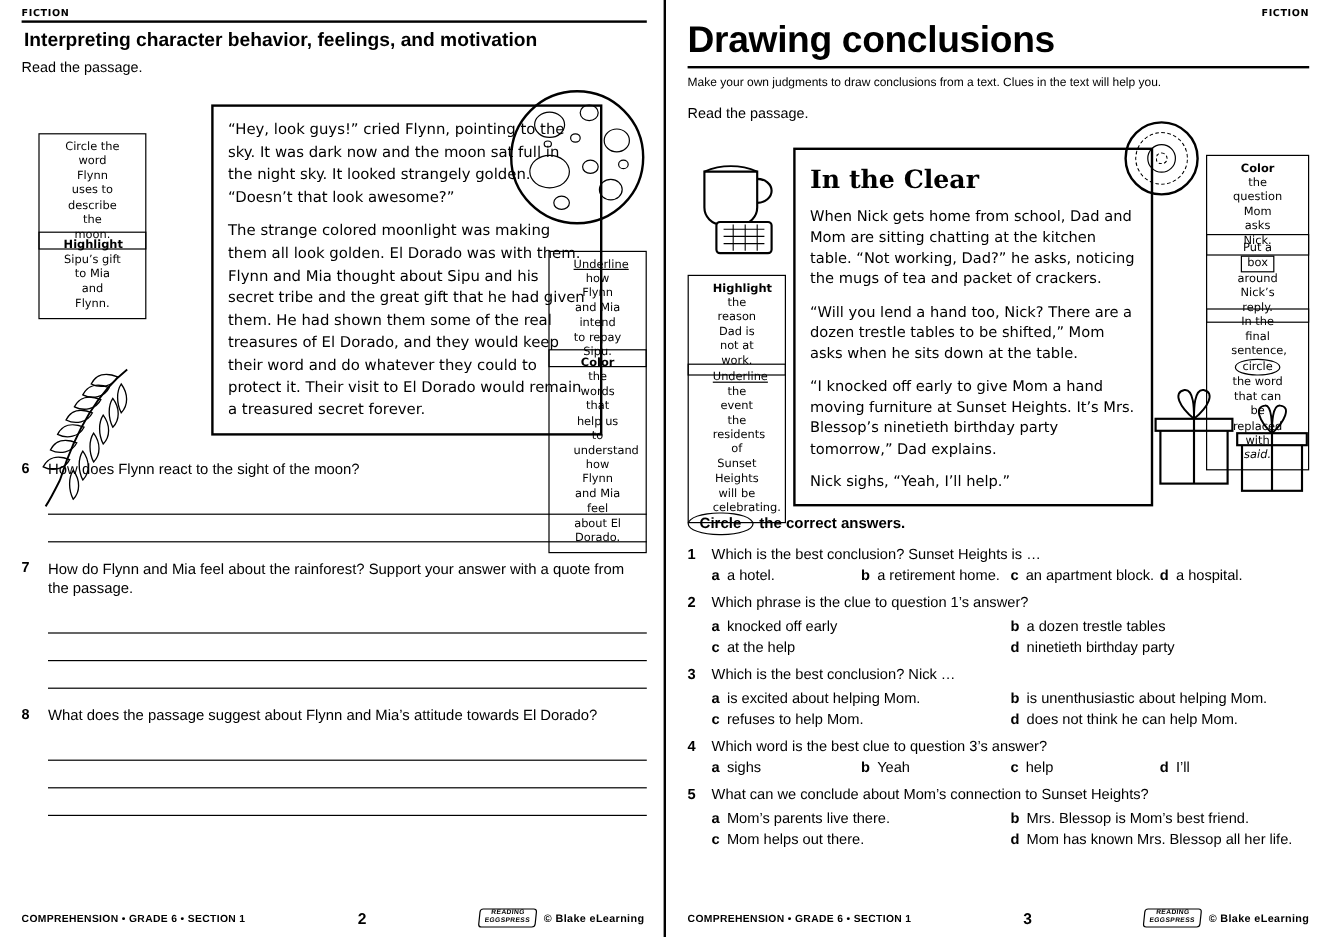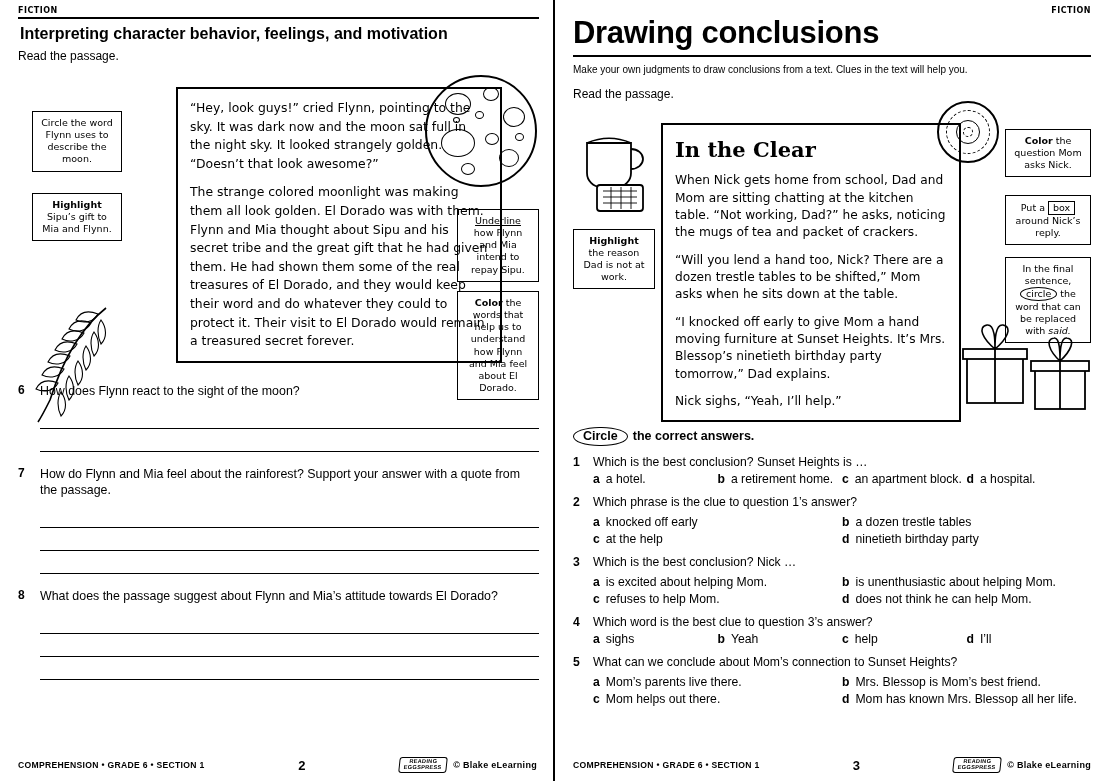--- a/index.html
+++ b/index.html
@@ -43,21 +43,21 @@
     font-family: "DejaVu Sans", sans-serif;
   }
   .passage-box p { margin: 0 0 10px 0; }
   .passage-box p:last-child { margin-bottom: 0; }
 
   .callout {
     border: 1px solid #000;
     font-size: 9.5px;
     line-height: 1.28;
     text-align: center;
-    padding: 5px 8px;
+    padding: 5px 20px;
     font-family: "DejaVu Sans", sans-serif;
   }
   .callout b { font-weight: bold; }
   .callout u { text-decoration: underline; }
 
   
   .q-row { display:flex; margin-top: 14px; }
   .q-num { width: 22px; font-size: 12px; font-weight: bold; flex: none; }
   .q-text { font-size: 12.4px; line-height:1.35; }
   .answer-lines { margin: 6px 0 0 22px; }
@@ -260,20 +260,23 @@
         <path d="M34 36 C22 26 16 14 26 12 C34 11 34 28 34 36 C34 28 34 11 42 12 C52 14 46 26 34 36Z" fill="#fff" stroke="#000" stroke-width="1.6"></path>
         <rect x="74" y="56" width="50" height="40" fill="#fff" stroke="#000" stroke-width="1.8"></rect>
         <rect x="70" y="48" width="58" height="10" fill="#fff" stroke="#000" stroke-width="1.8"></rect>
         <line x1="99" y1="48" x2="99" y2="96" stroke="#000" stroke-width="1.8"></line>
         <path d="M99 48 C88 38 84 26 93 25 C99 24 99 41 99 48 C99 41 99 24 106 25 C115 26 110 38 99 48Z" fill="#fff" stroke="#000" stroke-width="1.6"></path>
       </svg>
 
       <div class="callout" style="position:absolute; left:0px; top:122px; width:82px;">
         <b>Highlight</b><span> the reason Dad is not at work.</span>
       </div>
+      <div class="callout" style="position:absolute; left:0px; top:196px; width:82px;">
+        <u>Underline</u><span> the event the residents of Sunset Heights will be celebrating.</span>
+      </div>
 
       <div class="callout" style="position:absolute; right:0px; top:22px; width:86px;">
         <b>Color</b><span> the question Mom asks Nick.</span>
       </div>
       <div class="callout" style="position:absolute; right:0px; top:88px; width:86px;">
         <span>Put a</span>
         <span style="border:1.4px solid #000;padding:0 4px;display:inline-block;">box</span><br>
         <span>around Nick’s reply.</span>
       </div>
       <div class="callout" style="position:absolute; right:0px; top:150px; width:86px;">

